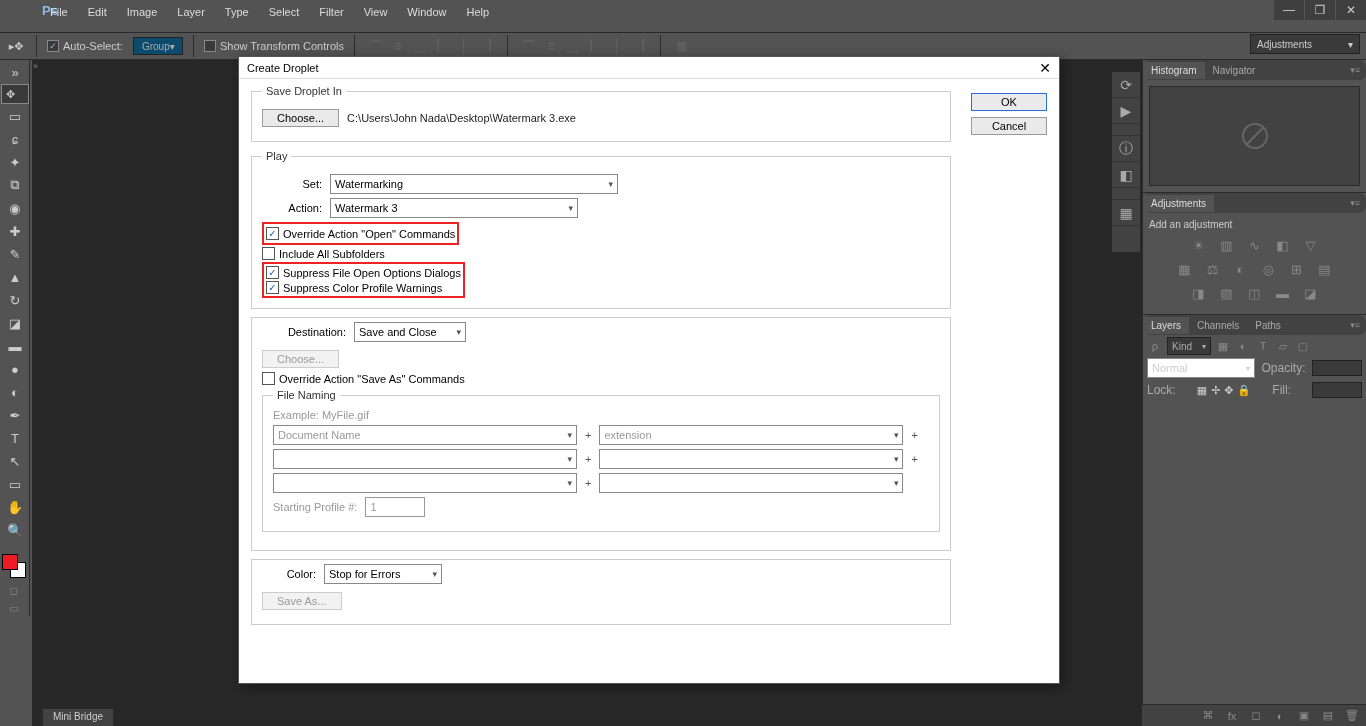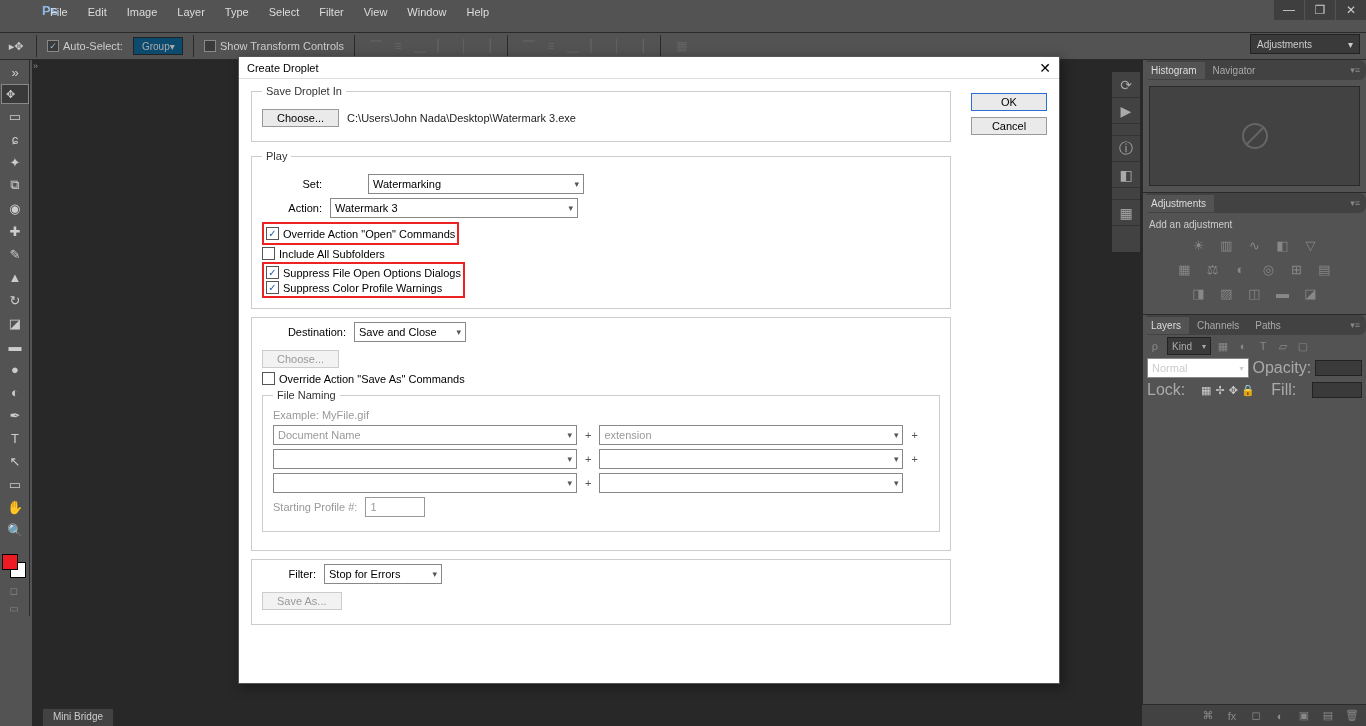--- a/index.html
+++ b/index.html
@@ -50,21 +50,21 @@
 .panel-tabs .mini-menu { margin-left:auto; padding:0 6px; color:#888; font-size:9px; }
 .panel-body { padding:6px; }
 .histo-box { height:100px; border:1px solid #2a2a2a; background:#424242; display:flex;align-items:center;justify-content:center; }
 .histo-box svg { opacity:.5; }
 .adj-row { display:flex; gap:10px; justify-content:center; margin:6px 0; }
 .adj-row .adj { width:18px;height:18px;color:#888;display:flex;align-items:center;justify-content:center;font-size:13px; }
 .layer-bar { display:flex;align-items:center;gap:4px;padding:2px 4px;height:22px; }
 .layer-bar .sel { height:18px;background:#3a3a3a;border:1px solid #222;color:#aaa;padding:0 4px;display:flex;align-items:center;font-size:10px; }
 .layer-bar .ic { width:16px;height:16px;color:#888;display:flex;align-items:center;justify-content:center;font-size:11px; }
 .layer-row2 { display:flex;align-items:center;gap:4px;padding:2px 4px;height:22px;justify-content:space-between; }
-.layer-row2 .lbl { color:#aaa;font-size:16px; }
+.layer-row2 .lbl { color:#aaa;font-size:12px; }
 .layer-row2 .val { width:50px;height:16px;background:#3a3a3a;border:1px solid #222; }
 .layer-footer { position:absolute;bottom:0;right:0;width:224px;height:22px;background:#424242;border-top:1px solid #2a2a2a;display:flex;align-items:center;justify-content:flex-end;gap:8px;padding:0 6px; }
 .layer-footer .fi { width:16px;height:16px;color:#888;display:flex;align-items:center;justify-content:center;font-size:11px; }
 .mini-bridge-tab { position:absolute;left:42px;bottom:0;height:18px;background:#424242;border:1px solid #2a2a2a;border-bottom:none;padding:2px 10px;color:#ccc;font-size:10px; }
 
 
 .dialog { position:absolute; left:238px; top:56px; width:822px; height:628px; background:#fff; color:#000; border:1px solid #555; box-shadow: 3px 3px 12px rgba(0,0,0,.4); z-index:50; font-size:11px; }
 .dlg-title { height:22px; display:flex;align-items:center;justify-content:space-between;padding:0 8px;border-bottom:1px solid #ddd; }
 .dlg-close { font-size:14px; cursor:pointer; }
 .dlg-body { padding:6px 12px; position:relative; }
@@ -322,21 +322,21 @@
       <div class="row">
         <button class="btn">Choose...</button>
         <span class="path-text">C:\Users\John Nada\Desktop\Watermark 3.exe</span>
       </div>
     </fieldset>
 
     <fieldset style="width:700px;">
       <legend>Play</legend>
       <div class="row">
         <span class="lab">Set:</span>
-        <div class="sel" style="width:216px;margin-left:38px;">
+        <div class="sel" style="width:288px;">
             <span>Watermarking</span>
             <span class="arr">▾</span>
           </div>
       </div>
       <div class="row">
         <span class="lab">Action:</span>
         <div class="sel" style="width:248px;">
             <span>Watermark 3</span>
             <span class="arr">▾</span>
           </div>
@@ -419,21 +419,21 @@
         </div>
         <div class="row">
           <span>Starting Profile #:</span>
           <div class="input-text" style="width:60px;">1</div>
         </div>
       </fieldset>
     </fieldset>
 
     <fieldset style="width:700px;">
       <div class="row" style="margin-top:-14px;background:#fff;display:inline-flex;padding:0 4px;">
-        <span class="lab" style="width:50px;">Filter:</span>
+        <span class="lab" style="width:50px;">Color:</span>
         <div class="sel" style="width:118px;">
             <span>Stop for Errors</span>
             <span class="arr">▾</span>
           </div>
       </div>
       <div class="row">
           <button class="btn disabled">Save As...</button>
         </div>
     </fieldset>
   </div>

